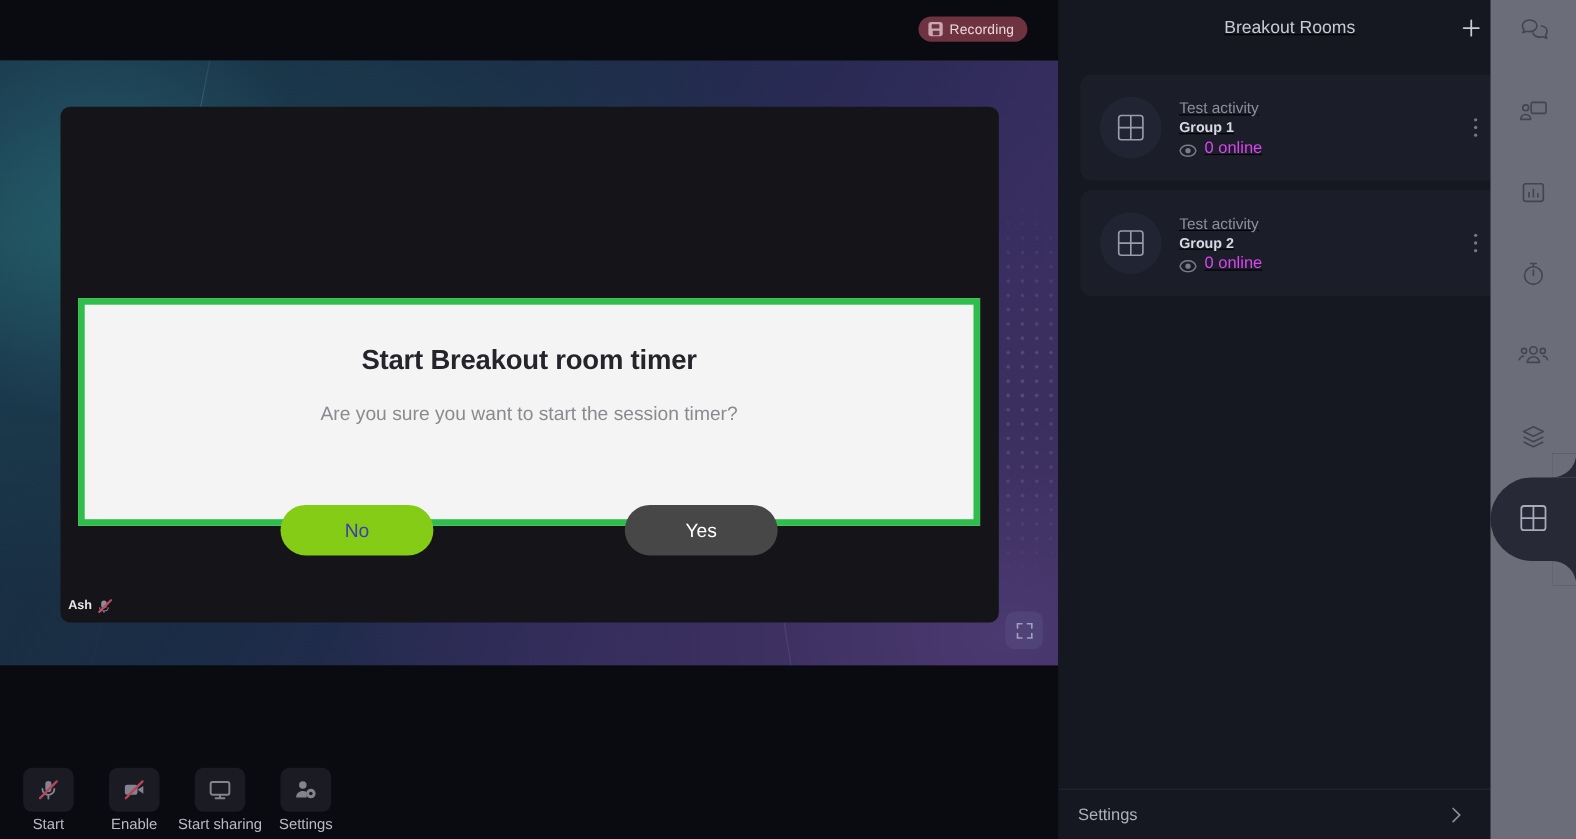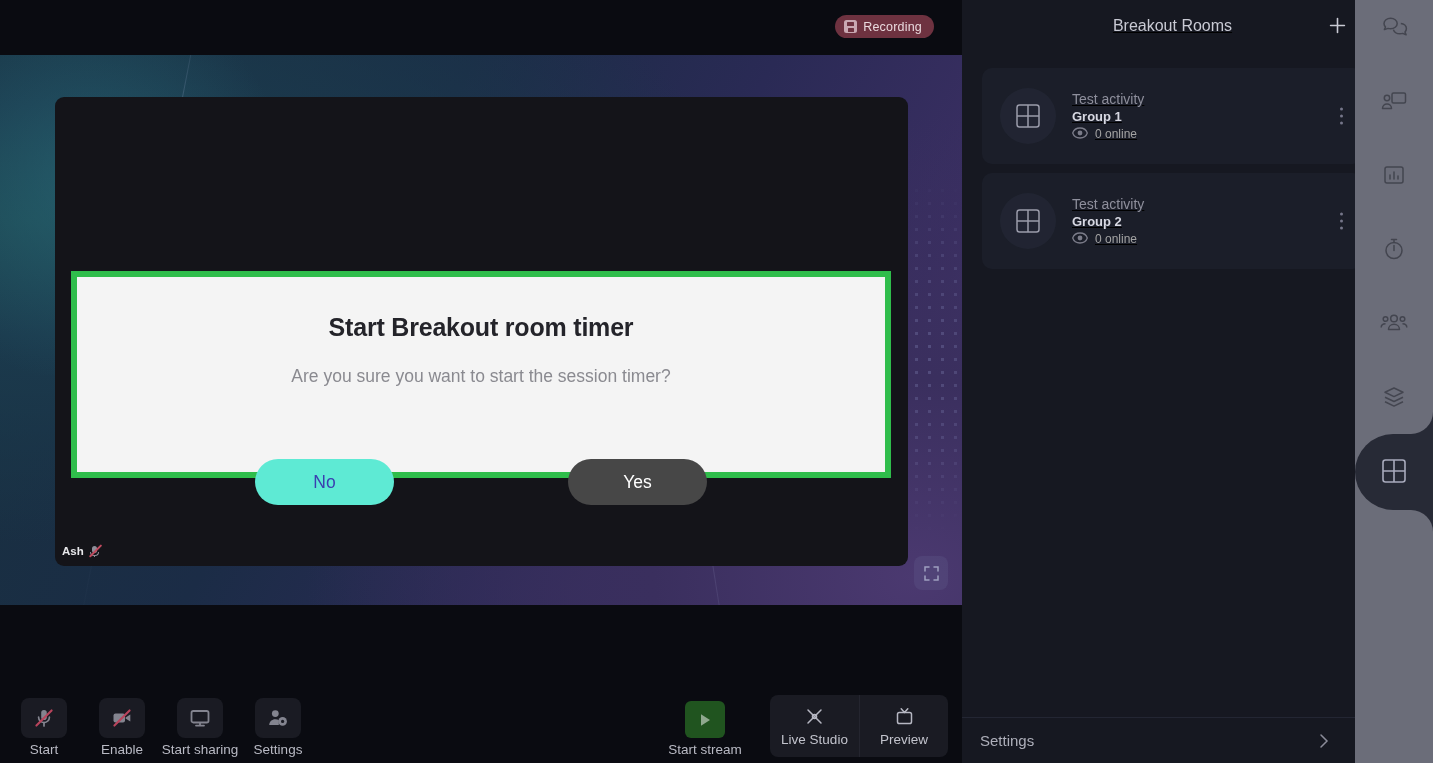--- a/index.html
+++ b/index.html
@@ -117,21 +117,21 @@
   }
   .modal .btn-row {
     position: absolute; left: 0; right: 0; top: 182px;
     display: flex; justify-content: center; gap: 174px;
   }
   .btn {
     border: none; cursor: pointer; font-family: inherit;
     height: 46px; border-radius: 23px;
     font-size: 17.5px;
   }
-  .btn-no { width: 139px; background: #5eead4; color: #3b3fb0; }
+  .btn-no { width: 139px; background: #84cc16; color: #3b3fb0; }
   .btn-yes { width: 139px; background: #474747; color: #ffffff; }
 
   
   .bottombar {
     position: absolute; left: 0; top: 605px; width: 962px; height: 158px;
     background: #0a0b11;
   }
   .ctl-left { position: absolute; left: 8px; bottom: 6px; display: flex; gap: 6px; }
   .ctl {
     width: 72px; display: flex; flex-direction: column; align-items: center; gap: 4px;
@@ -190,21 +190,21 @@
     cursor: pointer;
   }
   .room-ico-wrap {
     width: 56px; height: 56px; border-radius: 50%;
     background: rgba(120,128,165,.07);
     display: flex; align-items: center; justify-content: center; flex: none;
   }
   .room-meta { margin-left: 16px; display: flex; flex-direction: column; gap: 2px; }
   .room-activity { font-size: 14px; color: #8e8f9c; }
   .room-name { font-size: 13px; color: #d7d8e2; font-weight: 700; }
-  .room-online { display: flex; align-items: flex-start; gap: 7px; font-size: 12px; color: #a3a3a3; margin-top: 1px; }
+  .room-online { display: flex; align-items: flex-end; gap: 7px; font-size: 15px; color: #d946ef; margin-top: 1px; }
   .room-dots {
     position: absolute; right: 16px; top: 50%; transform: translateY(-50%);
     display: flex; flex-direction: column; gap: 3.5px; cursor: pointer; padding: 4px;
   }
   .room-dots i { width: 3.4px; height: 3.4px; border-radius: 50%; background: #75768a; display: block; }
 
   .sb-settings {
     position: absolute; left: 0; bottom: 0; width: 393px; height: 46px;
     border-top: 1px solid #232633;
     display: flex; align-items: center; justify-content: space-between;
@@ -337,47 +337,20 @@
               <circle cx="8.3" cy="6.6" r="3.4" fill="#83848f"></circle>
               <path d="M2.2 18c0-3.6 2.8-5.8 6.1-5.8 1.3 0 2.5.3 3.5.9v4.9z" fill="#83848f"></path>
               <circle cx="15.6" cy="14.4" r="4.3" fill="#83848f"></circle>
               <circle cx="15.6" cy="14.4" r="1.6" fill="#1a1b23"></circle>
             </svg>
           </div>
           <div class="lbl">Settings</div>
         </div>
       </div>
 
-      <div class="ctl-right">
-        <div class="stream-btn">
-          <div class="box">
-            <svg width="18" height="18" viewBox="0 0 18 18">
-              <path d="M5 3.2l9 5.8-9 5.8z" fill="#8fa98e"></path>
-            </svg>
-          </div>
-          <div class="lbl">Start stream</div>
-        </div>
-
-        <div class="studio-group">
-          <div class="studio-item">
-            <svg width="21" height="21" viewBox="0 0 21 21" fill="none" stroke="#b6b7c2" stroke-width="1.5" stroke-linecap="round">
-              <path d="M4 4l13 13M17 4L4 17"></path>
-              <circle cx="10.5" cy="10.5" r="2.1" stroke-width="1.4"></circle>
-            </svg>
-            <div class="lbl">Live Studio</div>
-          </div>
-          <div class="studio-item">
-            <svg width="21" height="21" viewBox="0 0 21 21" fill="none" stroke="#b6b7c2" stroke-width="1.5" stroke-linecap="round">
-              <rect x="3.5" y="6.5" width="14" height="11" rx="1.8"></rect>
-              <path d="M7.2 2.8l3.3 3.7M13.8 2.8l-3.3 3.7"></path>
-            </svg>
-            <div class="lbl">Preview</div>
-          </div>
-        </div>
-      </div>
     </div>
   </div>
 
   <div class="sidebar">
     <div class="sb-head">
       <div class="sb-title">Breakout Rooms</div>
       <div class="sb-plus">
         <svg width="19" height="19" viewBox="0 0 19 19" stroke="#c9cad4" stroke-width="1.6" stroke-linecap="round">
           <path d="M9.5 2.6v13.8M2.6 9.5h13.8"></path>
         </svg>

